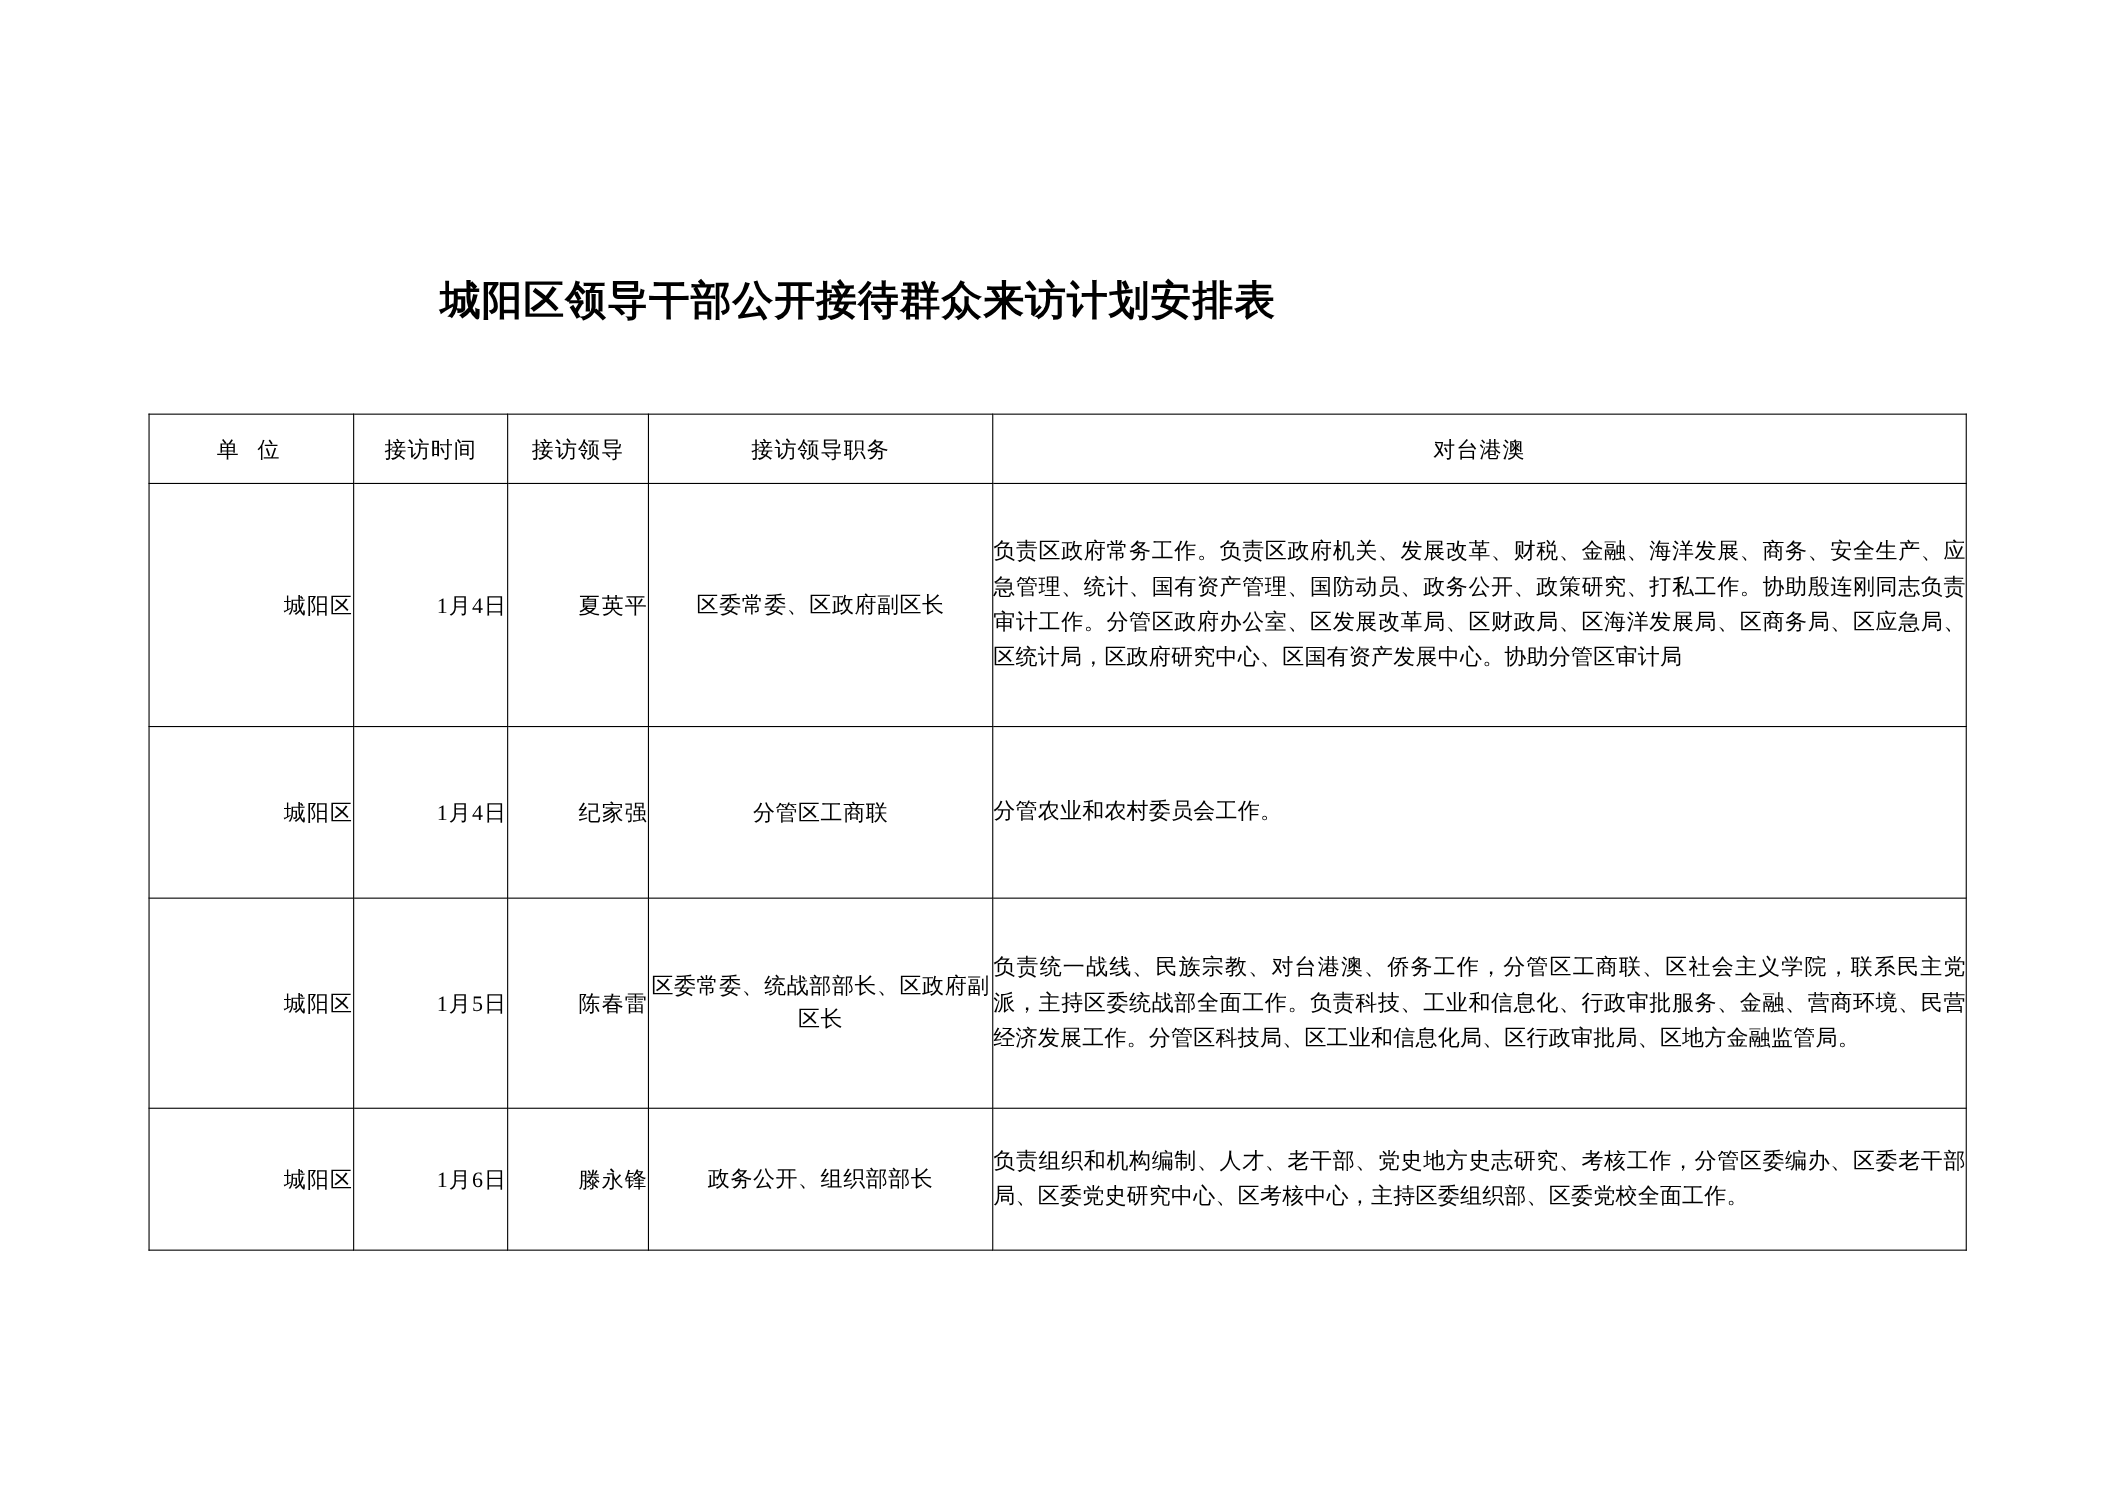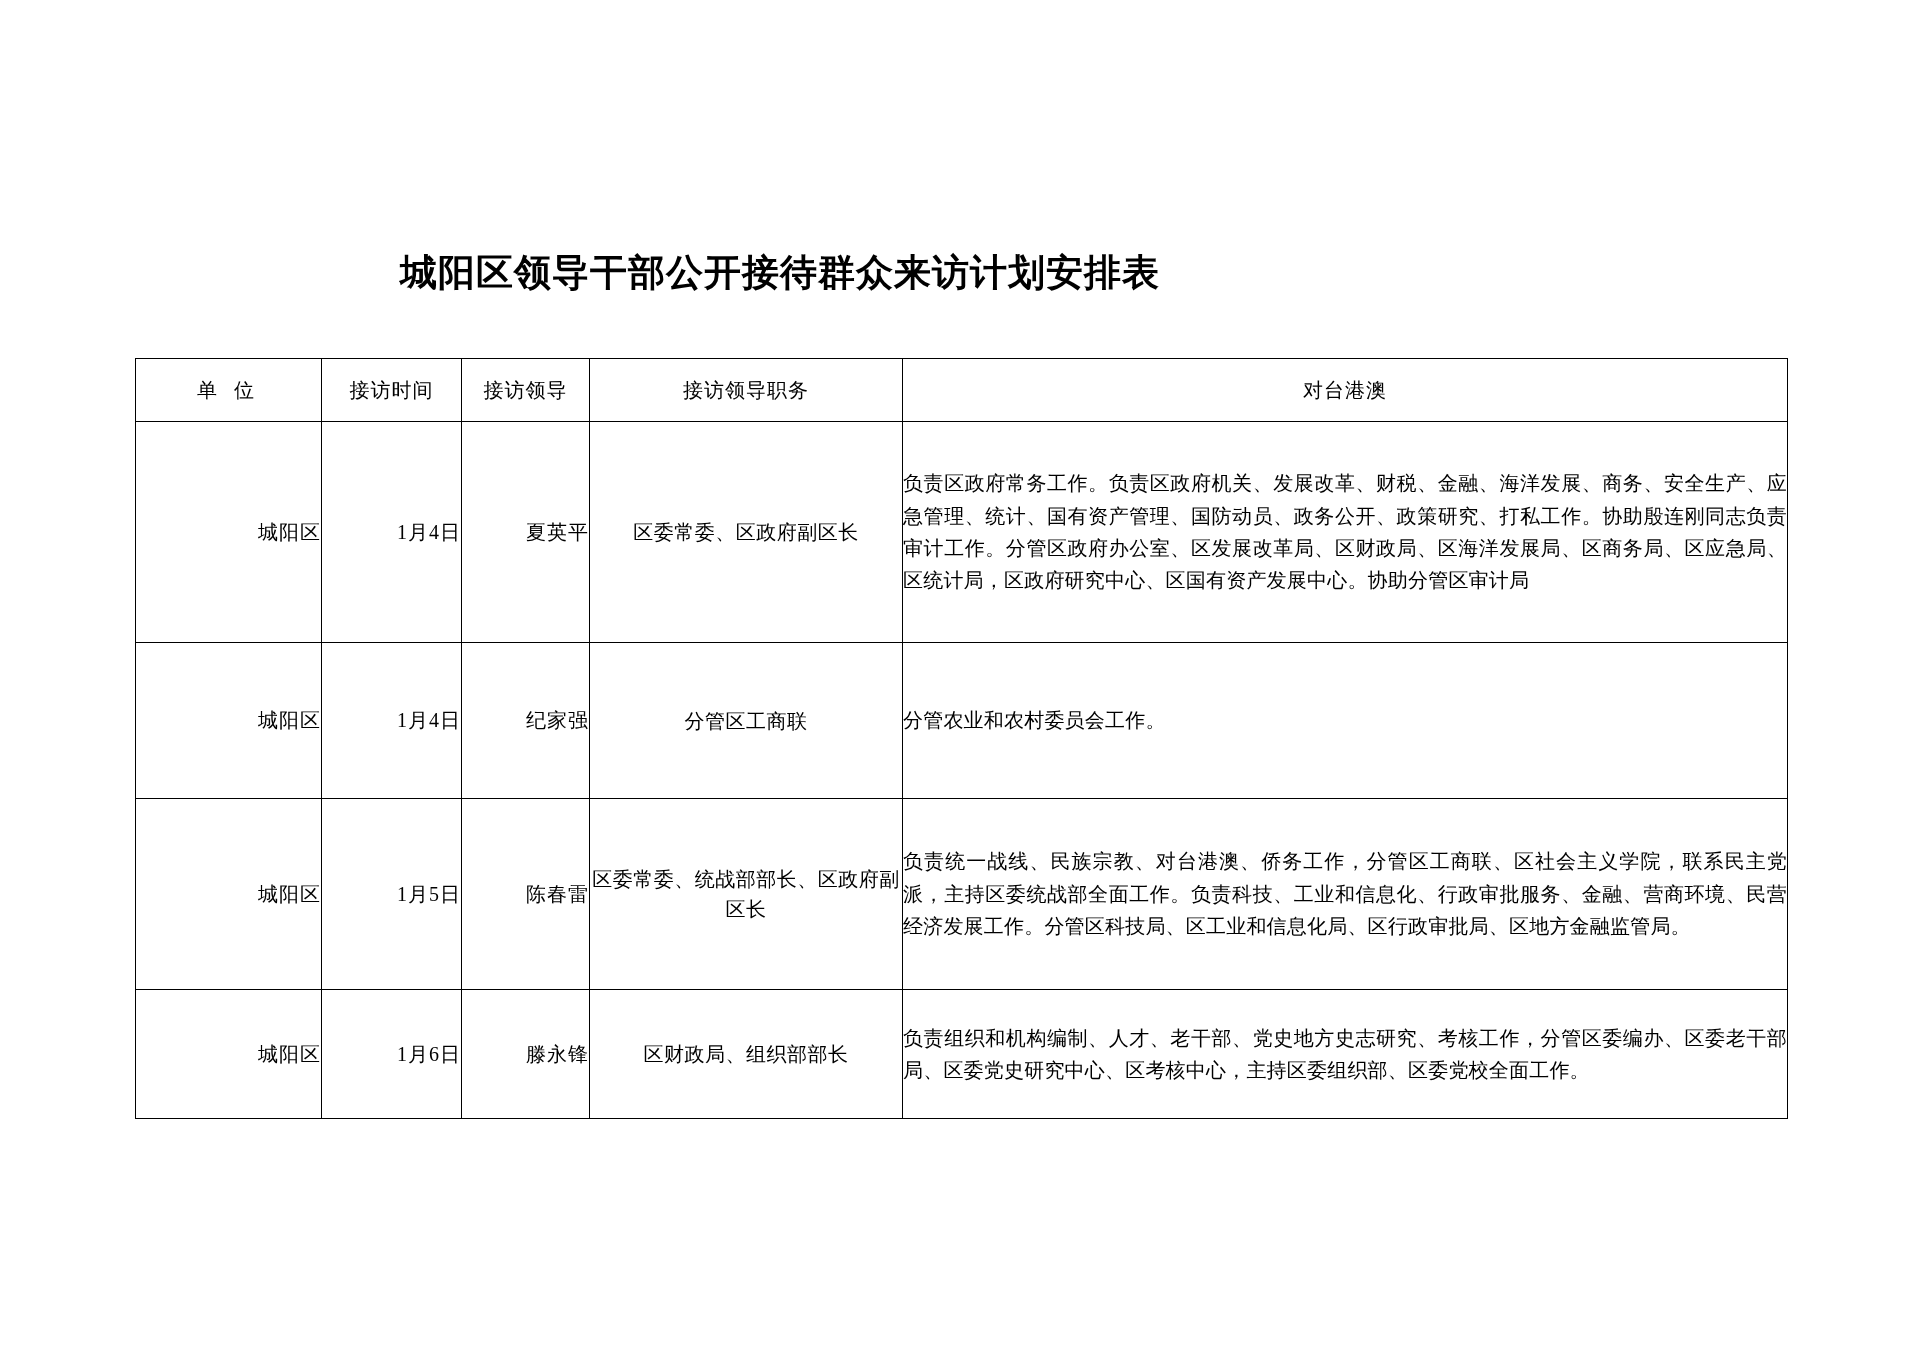--- a/index.html
+++ b/index.html
@@ -29,21 +29,21 @@
     width: 1560px;
     text-align: center;
     font-size: 37px;
     font-weight: bold;
     letter-spacing: 1px;
     font-family: "Liberation Serif", "DejaVu Serif", serif;
   }
   table.schedule {
     position: absolute;
     left: 135px;
-    top: 358px;
+    top: 376px;
     width: 1652px;
     border-collapse: collapse;
     table-layout: fixed;
   }
   table.schedule td, table.schedule th {
     border: 1.5px solid #000000;
     vertical-align: middle;
     font-weight: normal;
     font-size: 20px;
     padding: 0;
@@ -133,19 +133,19 @@
         <td class="cell-center">城阳区</td>
         <td class="cell-center">1月5日</td>
         <td class="cell-center">陈春雷</td>
         <td class="cell-post">区委常委、统战部部长、区政府副区长</td>
         <td class="cell-duty">负责统一战线、民族宗教、对台港澳、侨务工作，分管区工商联、区社会主义学院，联系民主党派，主持区委统战部全面工作。负责科技、工业和信息化、行政审批服务、金融、营商环境、民营经济发展工作。分管区科技局、区工业和信息化局、区行政审批局、区地方金融监管局。</td>
       </tr>
       <tr class="r4">
         <td class="cell-center">城阳区</td>
         <td class="cell-center">1月6日</td>
         <td class="cell-center">滕永锋</td>
-        <td class="cell-post">区财政局、组织部部长</td>
+        <td class="cell-post">政务公开、组织部部长</td>
         <td class="cell-duty">负责组织和机构编制、人才、老干部、党史地方史志研究、考核工作，分管区委编办、区委老干部局、区委党史研究中心、区考核中心，主持区委组织部、区委党校全面工作。</td>
       </tr>
     </tbody>
   </table>
 
 </div>
 
 </body></html>

